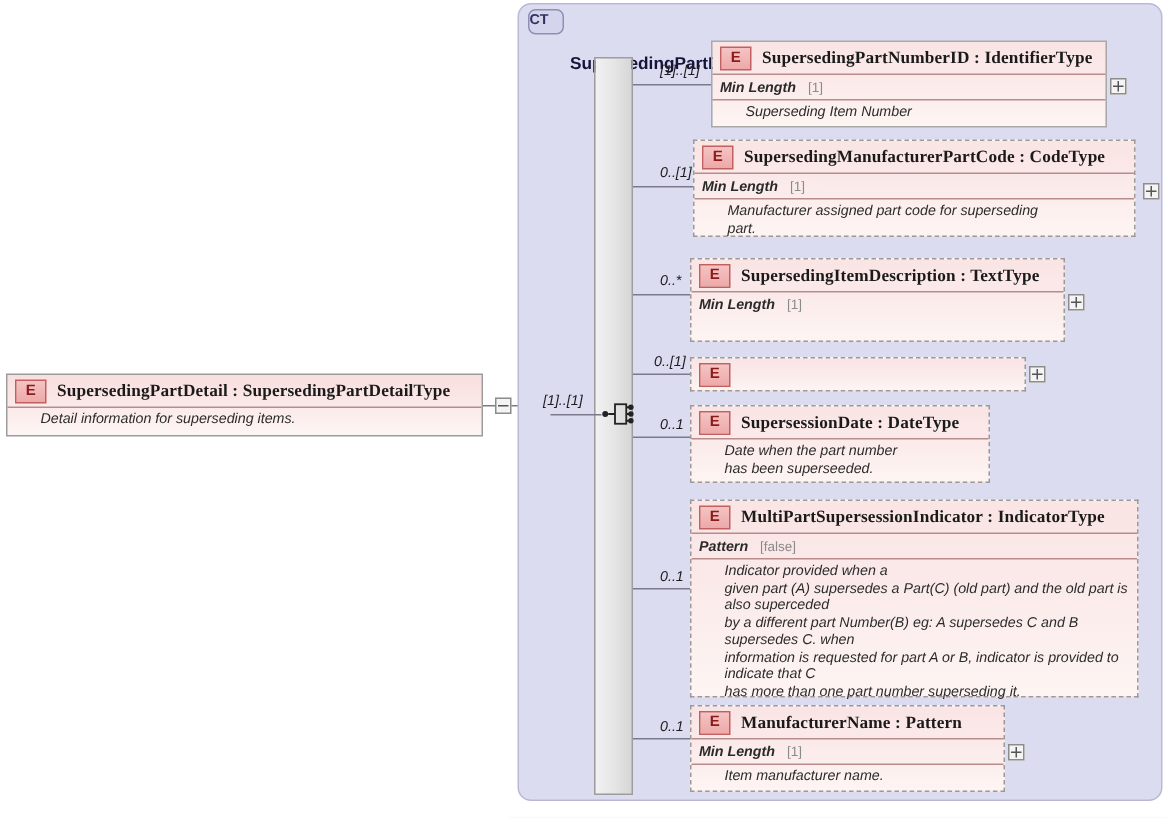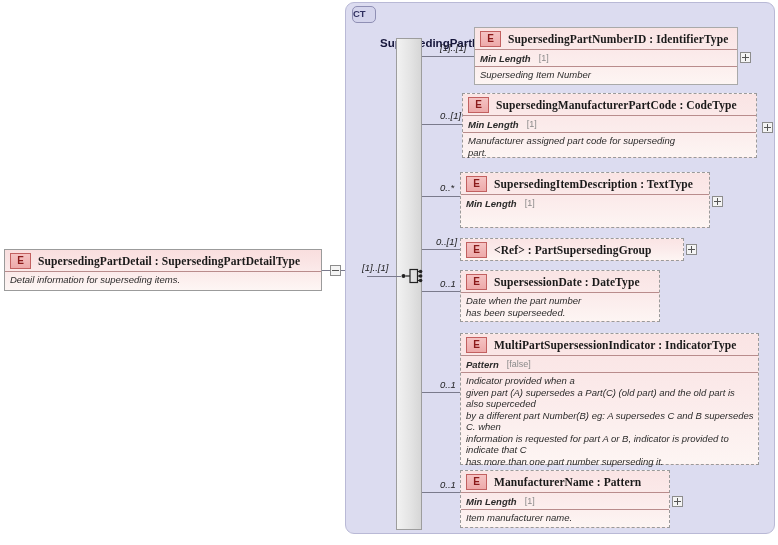--- a/index.html
+++ b/index.html
@@ -73,21 +73,21 @@
     font-weight: bold;
     color: #2a2a2a;
   }
   .facet-val {
     font-size: 9px;
     color: #8a8a8a;
     margin-left: 8px;
   }
   .doc-row {
     border-top: 1px solid #b98c8c;
-    padding: 2px 4px 2px 5px;
+    padding: 2px 4px 2px 22px;
   }
   .doc-text {
     font-size: 9.5px;
     font-style: italic;
     color: #2b2b2b;
     line-height: 11.5px;
     white-space: pre-line;
   }
 
   
@@ -285,21 +285,20 @@
       <span class="facet-val">[1]</span>
     </div>
   </div>
   <div class="pmbox plus" style="left:712px; top:196px;"></div>
 
   <div class="hline" style="left:422px; top:249px; width:38px;"></div>
   <div class="card" style="left:436px; top:236px;">0..[1]</div>
   <div class="node dashed" style="left:460px; top:238px; width:224px; height:23px;">
     <div class="node-head">
       <span class="badge-e">E</span>
-      <span class="node-title">&lt;Ref&gt;        : PartSupersedingGroup</span>
     </div>
   </div>
   <div class="pmbox plus" style="left:686px; top:244px;"></div>
 
   <div class="hline" style="left:422px; top:291px; width:38px;"></div>
   <div class="card" style="left:440px; top:278px;">0..1</div>
   <div class="node dashed" style="left:460px; top:270px; width:200px; height:52px;">
     <div class="node-head">
       <span class="badge-e">E</span>
       <span class="node-title">SupersessionDate : DateType</span>

